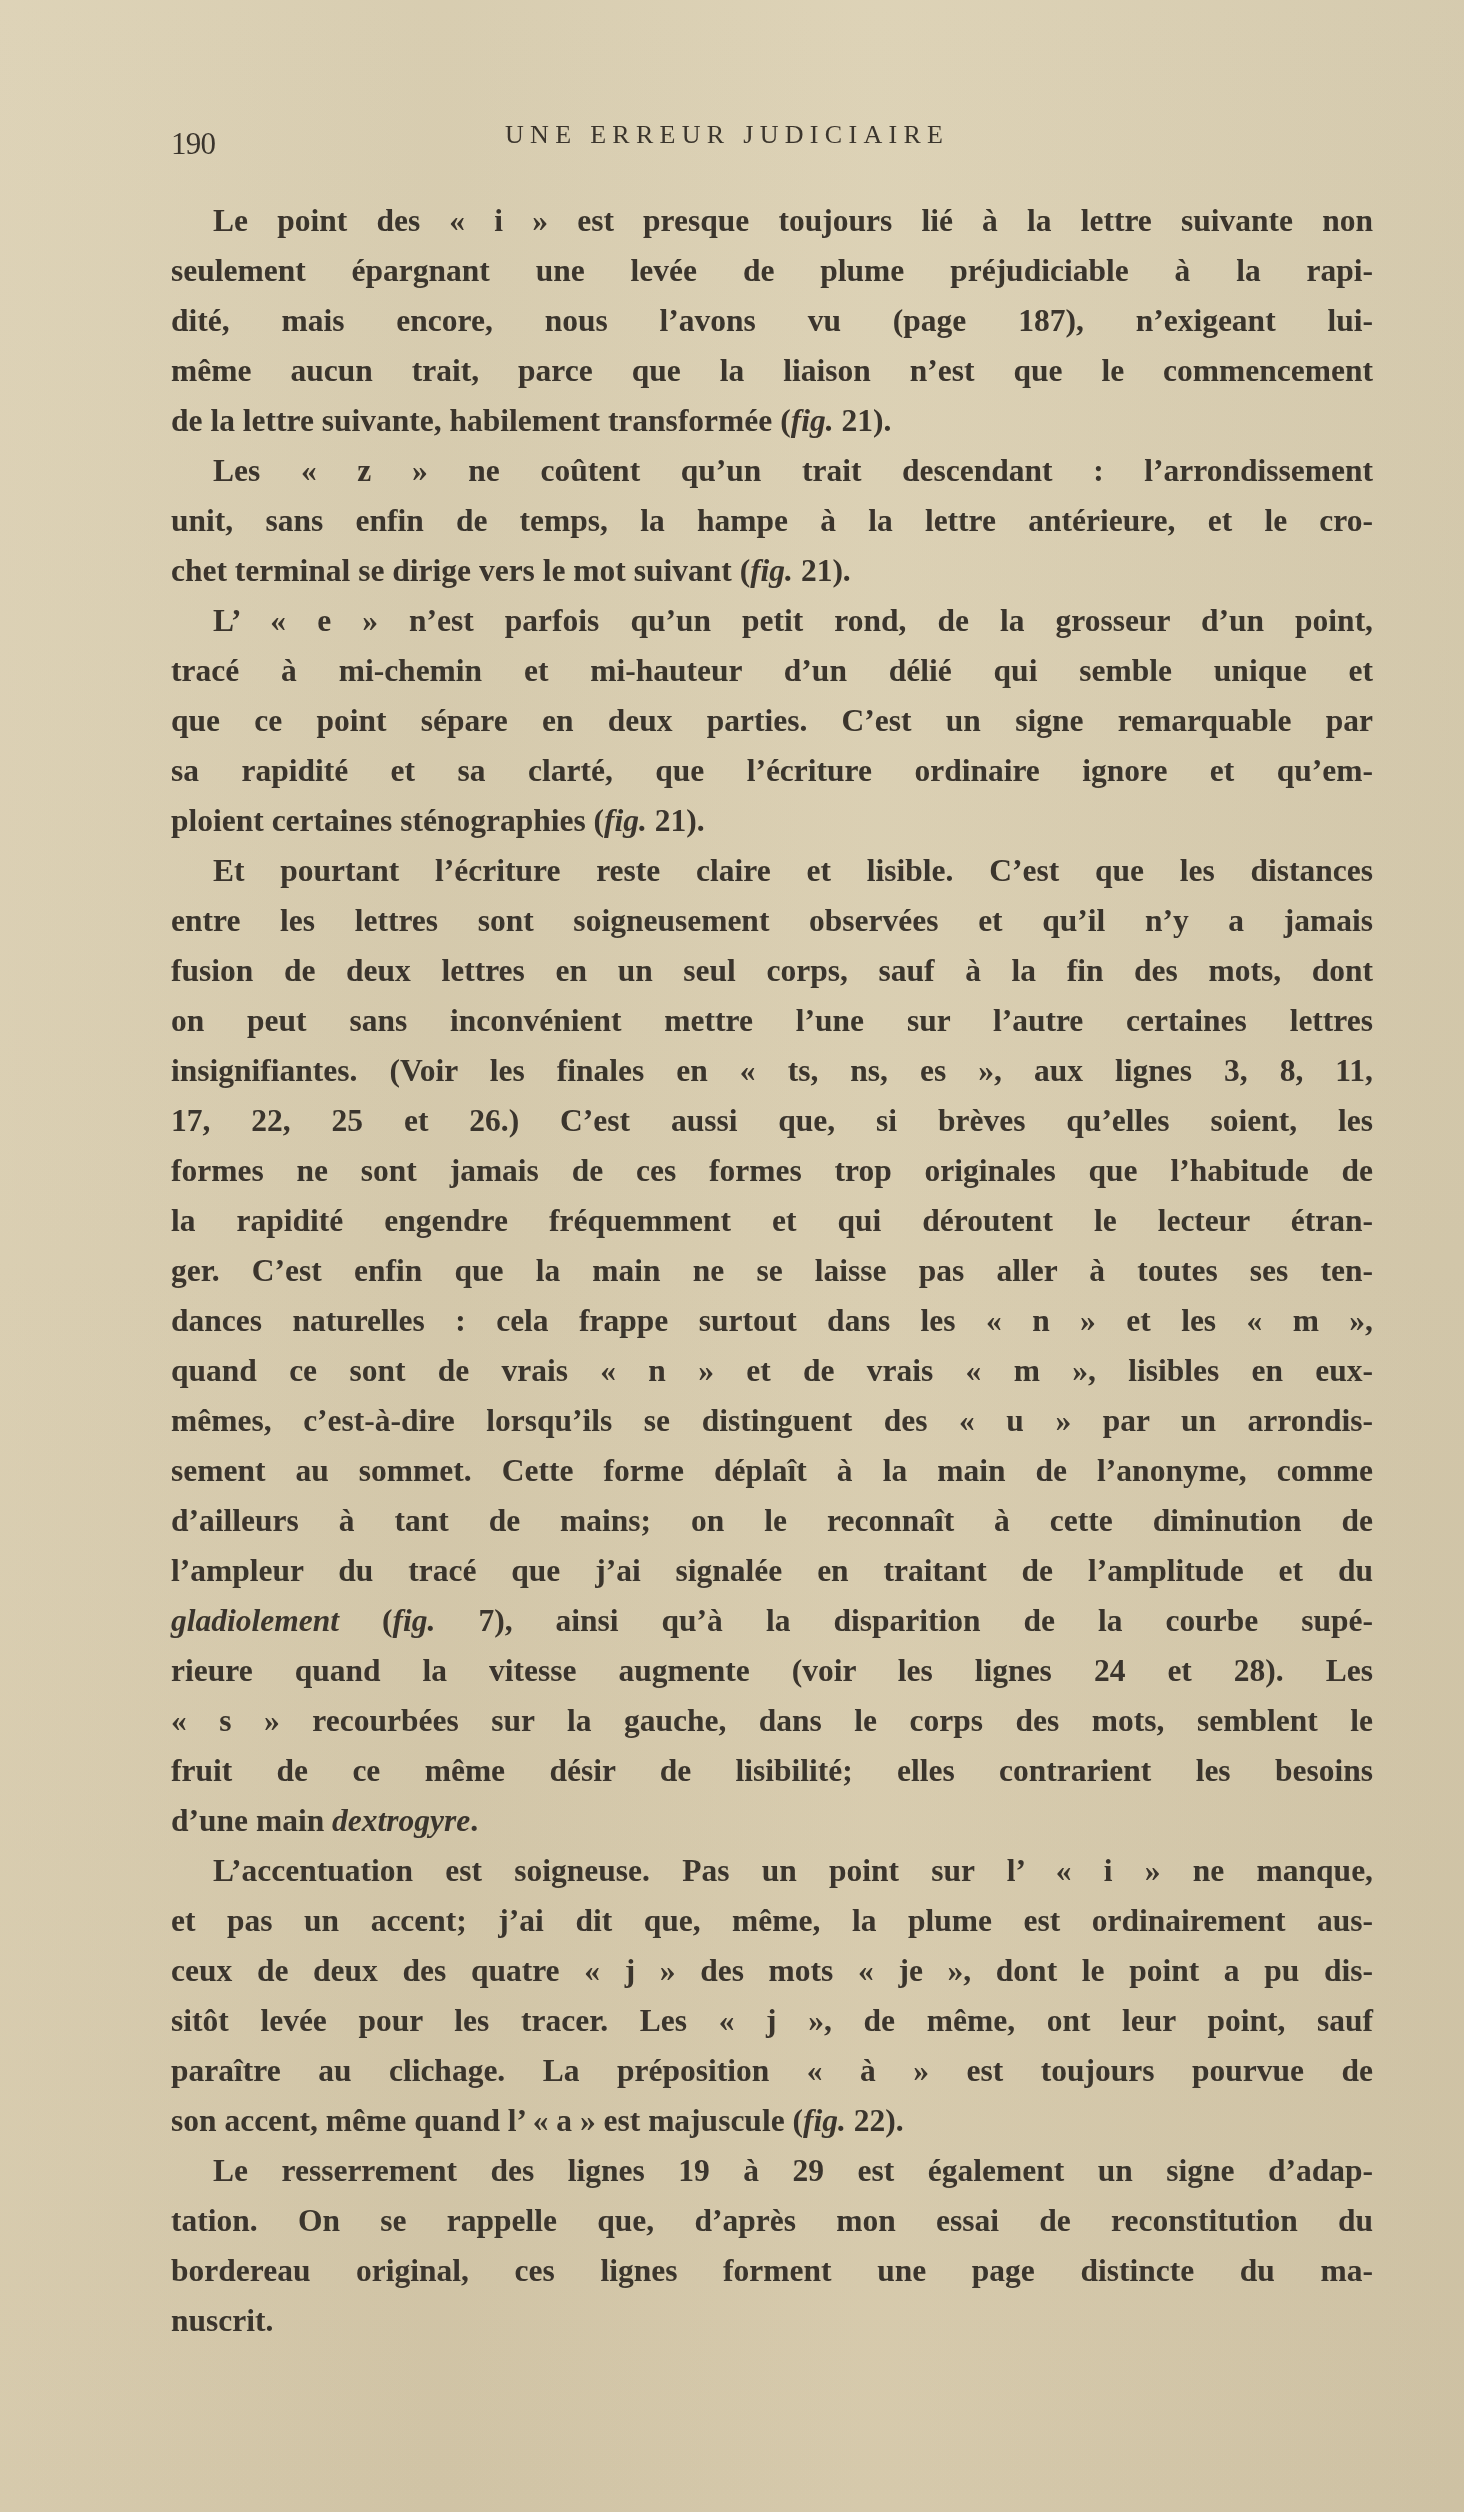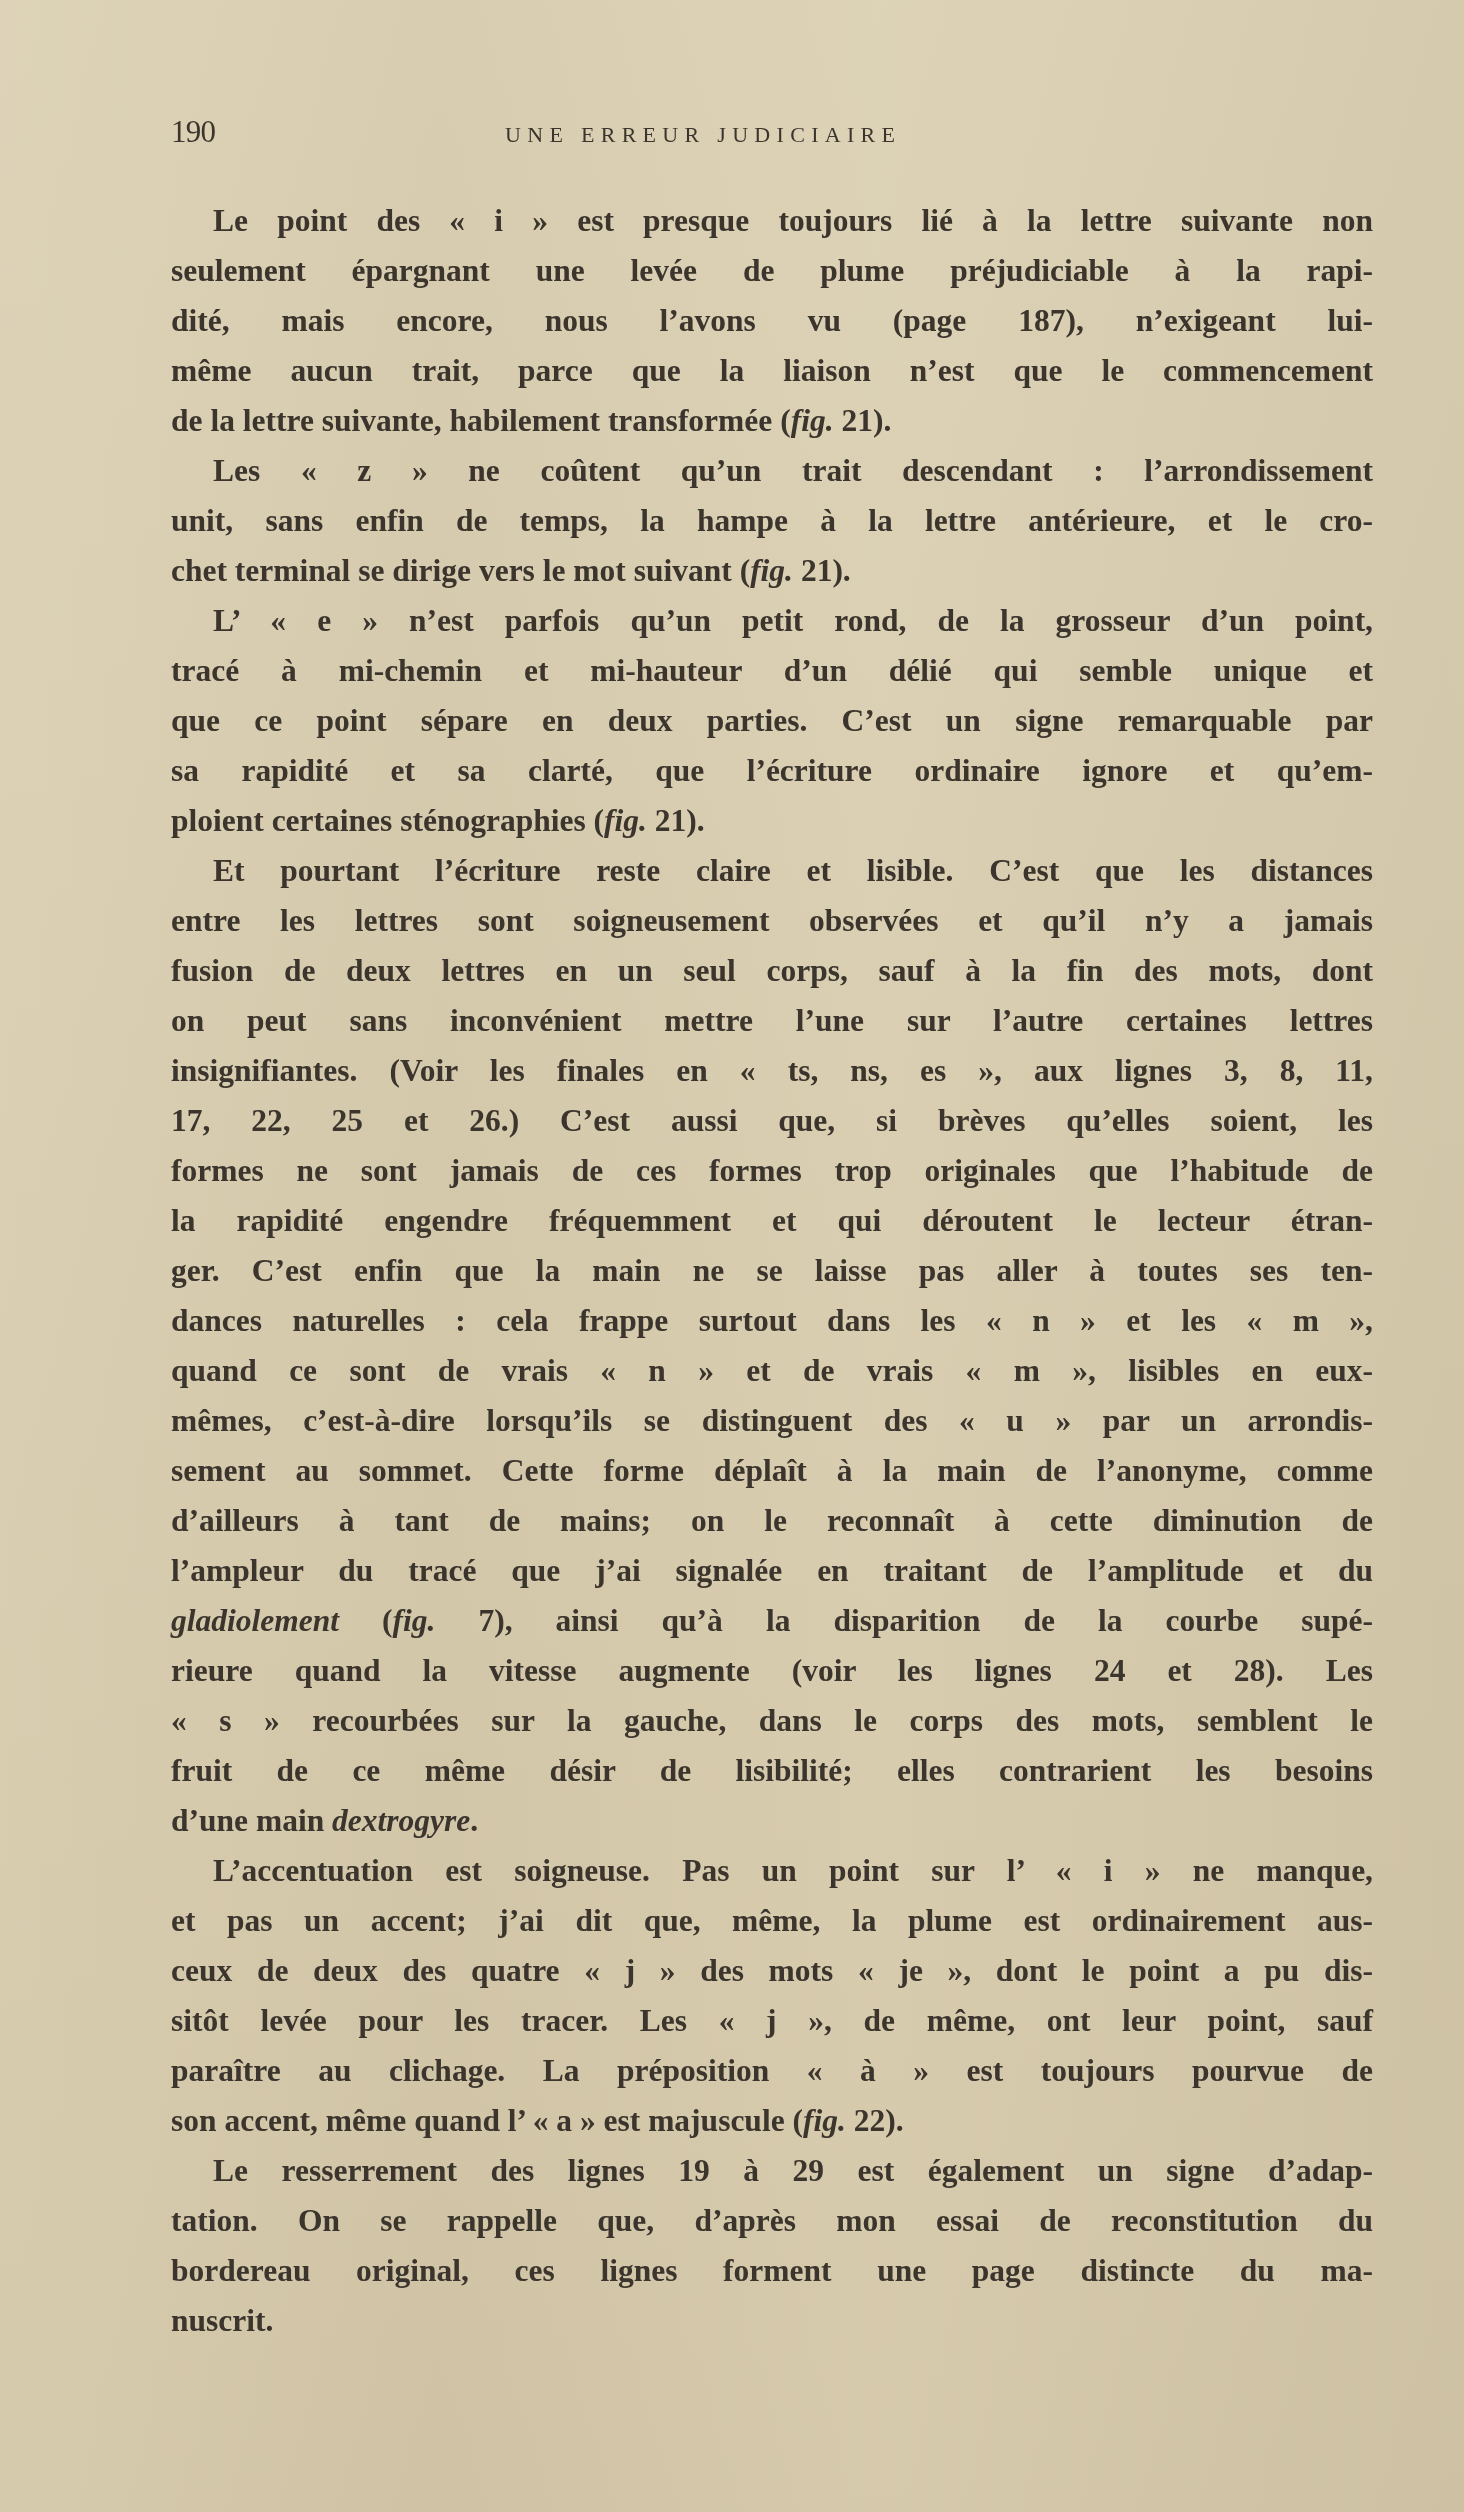--- a/index.html
+++ b/index.html
@@ -27,30 +27,30 @@
     .running-head {
       position: absolute;
       top: 111px;
       left: 0;
       width: 1202px;
       height: 42px;
     }
     .page-number {
       position: absolute;
       left: 0;
-      top: 0;
+      top: 12px;
       font-size: 31px;
       letter-spacing: -0.7px;
       line-height: 42px;
     }
     .header-title {
       position: absolute;
       left: 334px;
       top: 2.8px;
-      font-size: 22px;
+      font-size: 26px;
       letter-spacing: 6.3px;
       line-height: 42px;
     }
     .body-text {
       position: absolute;
       top: 196px;
       left: 0;
       width: 1202px;
     }
     .para {

